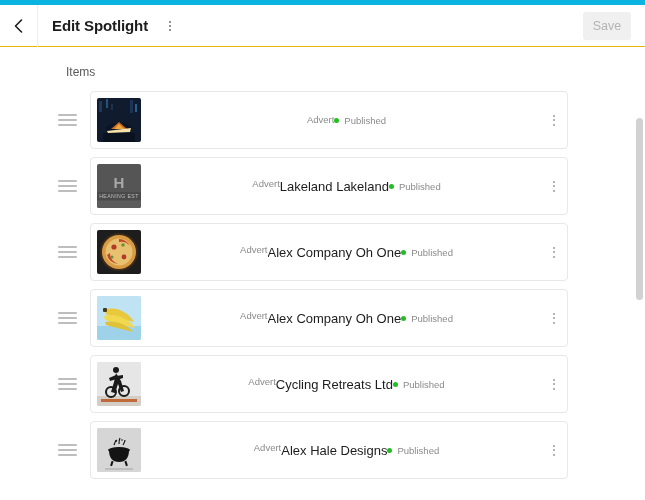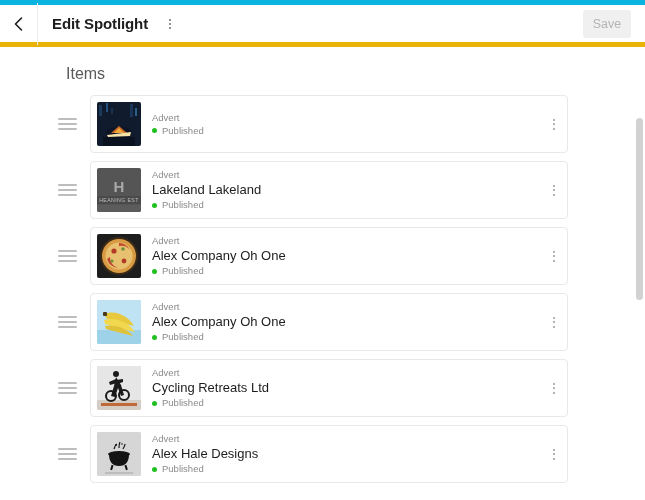--- a/index.html
+++ b/index.html
@@ -30,21 +30,21 @@
     background: #0bb4e0;
   }
 
   
   .header {
     position: absolute;
     top: 5px; left: 0;
     width: 645px;
     height: 42px;
     background: #ffffff;
-    border-bottom: 5px solid #eab308;
+    border-bottom: 1px solid #eab308;
     display: flex;
     align-items: center;
   }
 
   .back-zone {
     width: 38px;
     height: 42px;
     display: flex;
     align-items: center;
     justify-content: center;
@@ -135,21 +135,21 @@
   }
   .toggle-label {
     margin-left: 10px;
     font-size: 12.5px;
     color: #2b2b2b;
   }
 
   
   .items-label {
     margin: 17px 0 3px 66px;
-    font-size: 16px;
+    font-size: 12px;
     color: #5a5a5a;
   }
 
   
   .item-list {
     margin-top: 8px;
     padding-bottom: 12px;
   }
 
   .item-row {
@@ -197,21 +197,21 @@
     overflow: hidden;
     flex: 0 0 auto;
     position: relative;
     background: #d9d9d9;
   }
   .thumb svg { display: block; width: 44px; height: 44px; }
 
   .card-text {
     margin-left: 11px;
     display: flex;
-    flex-direction: column;
+    flex-direction: row;
     justify-content: center;
     flex: 1 1 auto;
     min-width: 0;
   }
   .card-kicker {
     font-size: 9.5px;
     color: #8a8a8a;
     line-height: 12px;
   }
   .card-title {

